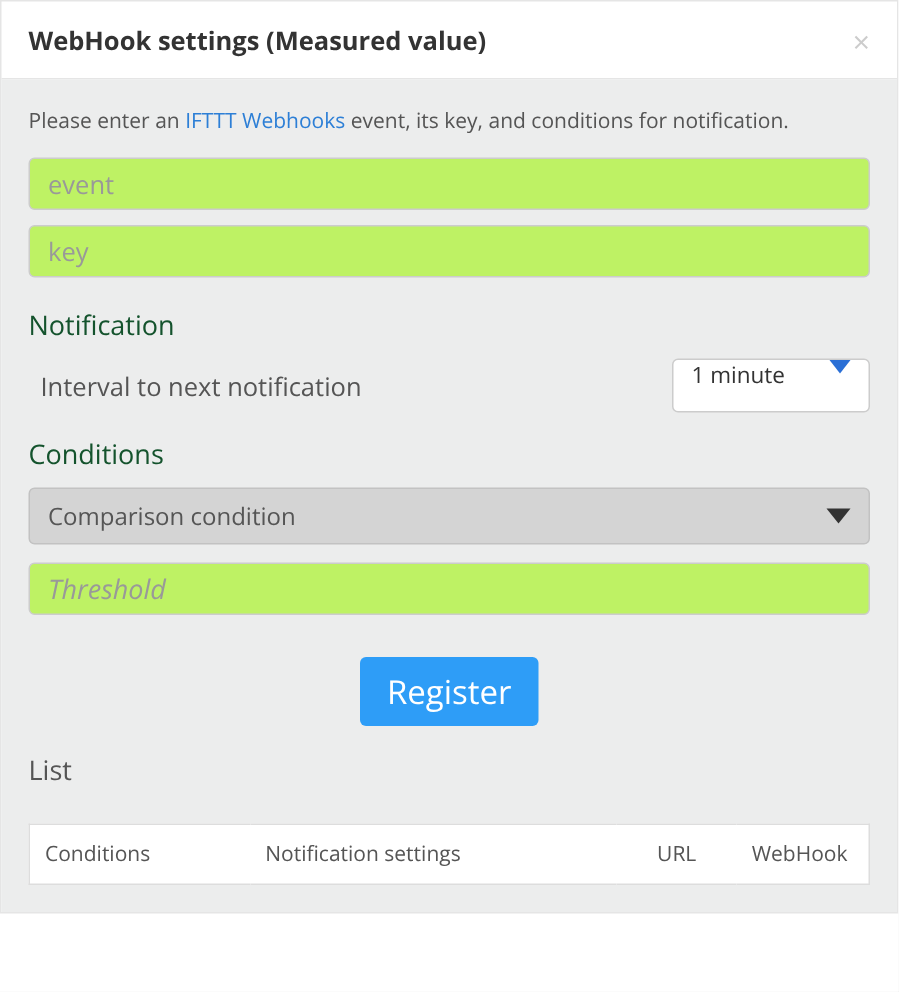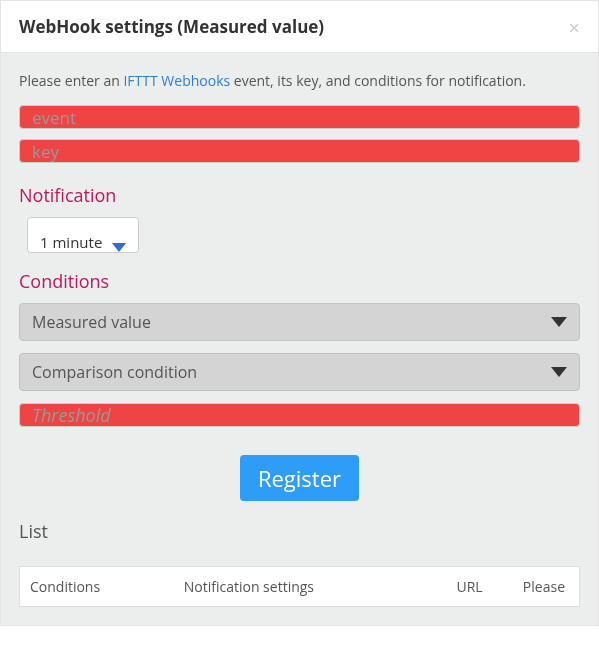--- a/index.html
+++ b/index.html
@@ -8,31 +8,31 @@
   .modal-header {
     display: flex; justify-content: space-between; align-items: flex-end;
     padding: 14px 18px; border-bottom: 1px solid #e5e5e5;
   }
   .modal-title { font-weight: 700; font-size: 17px; color: #333; }
   .close-icon { color: #ccc; font-size: 20px; font-weight: 400; cursor: pointer; line-height: 1; }
   .modal-body { background: #eceded; padding: 18px; }
   .intro { font-size: 14px; color: #555; margin-bottom: 15px; }
   .intro a { color: #2d7fd6; text-decoration: none; }
   .text-input {
-    width: 100%; height: 24px; border: 1px solid #ccc; border-radius: 4px;
-    background: #ef4444; font-size: 17px; color: #333; padding: 0 12px; margin-bottom: 10px;
+    width: 100%; height: 35px; border: 1px solid #ccc; border-radius: 4px;
+    background: #bef264; font-size: 17px; color: #333; padding: 0 12px; margin-bottom: 10px;
     font-family: inherit;
   }
   .text-input::placeholder { color: #999; }
-  .section-label { font-size: 18px; color: #be185d; margin-top: 10px; margin-bottom: 10px; }
+  .section-label { font-size: 18px; color: #14532d; margin-top: 10px; margin-bottom: 10px; }
   .interval-row { display: flex; justify-content: space-between; align-items: center; padding-left: 8px; margin-bottom: 16px; }
   .interval-label { font-size: 17px; color: #555; }
   .interval-select {
-    width: 112px; height: 36px; background: #fff; border: 1px solid #ccc; border-radius: 4px;
-    display: flex; align-items: flex-end; justify-content: space-between; padding: 0 12px;
+    width: 132px; height: 36px; background: #fff; border: 1px solid #ccc; border-radius: 4px;
+    display: flex; align-items: flex-start; justify-content: space-between; padding: 0 12px;
     font-size: 15px; color: #333; cursor: pointer;
   }
   .caret-blue { width: 0; height: 0; border-left: 7px solid transparent; border-right: 7px solid transparent; border-top: 9px solid #2a6fd6; }
   .select-gray {
     width: 100%; height: 38px; background: #d4d4d4; border: 1px solid #c2c2c2; border-radius: 4px;
     display: flex; align-items: center; justify-content: space-between; padding: 0 12px;
     font-size: 16px; color: #555; margin-bottom: 12px; cursor: pointer;
   }
   .caret-black { width: 0; height: 0; border-left: 8px solid transparent; border-right: 8px solid transparent; border-top: 10px solid #333; }
   .threshold { font-size: 18px; margin-top: 0; font-style: italic; }
@@ -62,52 +62,49 @@
 
     <div class="intro">
       <span>Please enter an </span><a href="#">IFTTT Webhooks</a><span> event, its key, and conditions for notification.</span>
     </div>
 
     <input type="text" class="text-input" placeholder="event" style="">
     <input type="text" class="text-input" placeholder="key" style="">
 
     <div class="section-label">Notification</div>
     <div class="interval-row">
+      <div class="interval-label">Interval to next notification</div>
       <div class="interval-select">
         <span>1 minute</span>
         <span class="caret-blue"></span>
       </div>
     </div>
 
     <div class="section-label">Conditions</div>
 
-    <div class="select-gray">
-      <span>Measured value</span>
-      <span class="caret-black"></span>
-    </div>
 
     <div class="select-gray">
       <span>Comparison condition</span>
       <span class="caret-black"></span>
     </div>
 
     <input type="text" class="text-input threshold" placeholder="Threshold" style="">
 
     <div class="btn-row">
       <button class="register-btn">Register</button>
     </div>
 
     <div class="list-section">
       <div class="list-label">List</div>
       <table class="list-table">
         <thead>
           <tr>
             <th>Conditions</th>
             <th>Notification settings</th>
             <th class="url">URL</th>
-            <th class="delete">Please</th>
+            <th class="delete">WebHook</th>
           </tr>
         </thead>
       </table>
     </div>
 
   </div>
 </div>
 
 </body></html>

